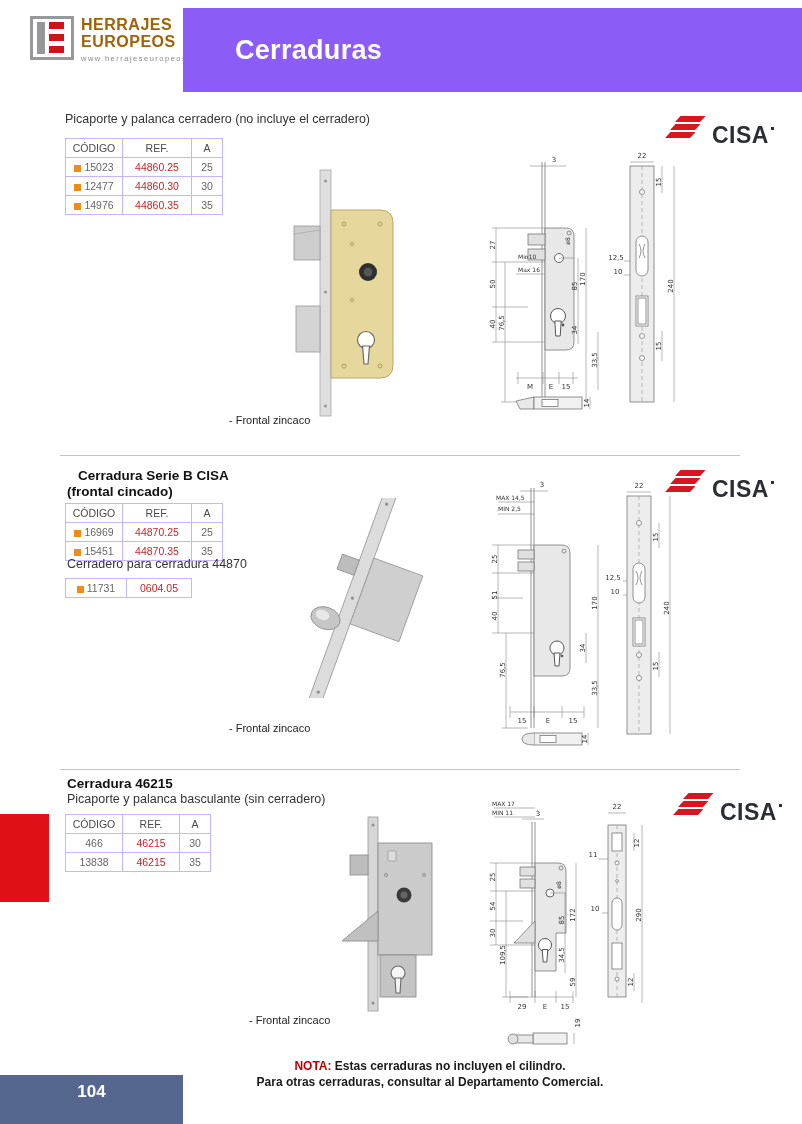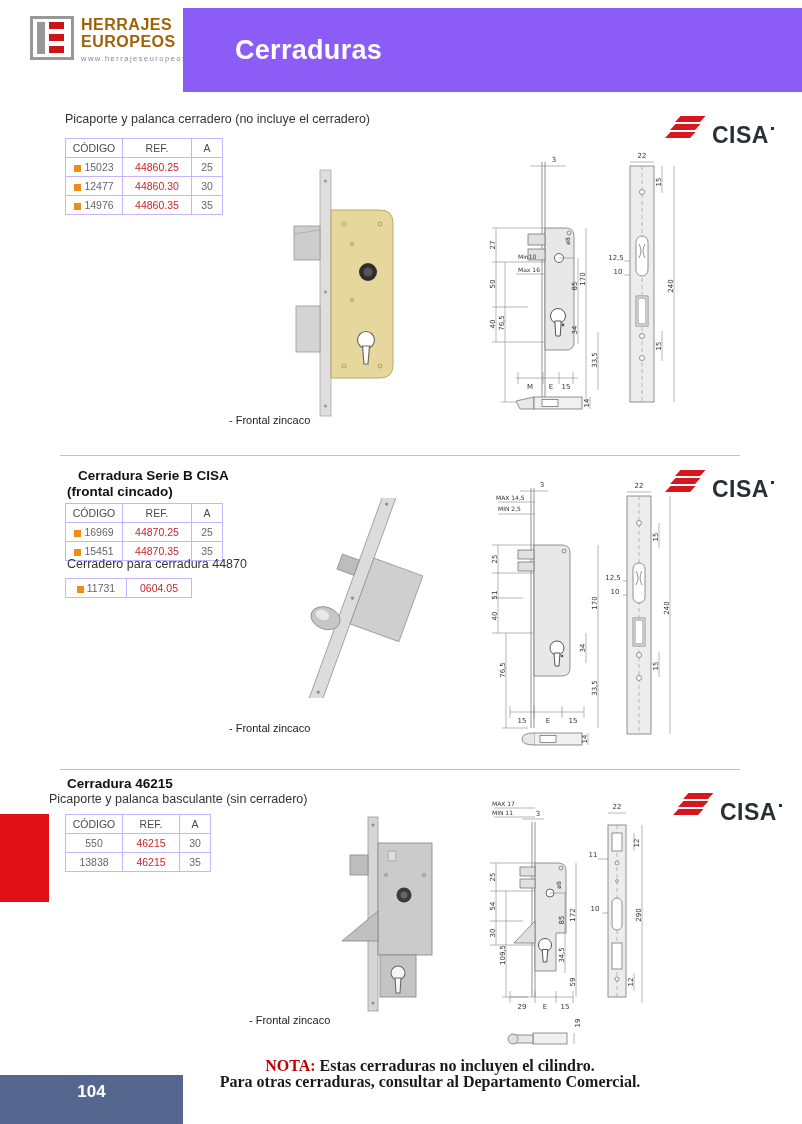--- a/index.html
+++ b/index.html
@@ -30,21 +30,21 @@
   .caption{font-weight:normal;font-size:11px;color:#222;}
   .hr{height:1px;background:#c3c3c3;}
   
   table.cat{border-collapse:collapse;font-size:10.5px;color:#666;background:#fff;}
   table.cat th,table.cat td{border:1px solid #c4b5fd;height:18px;padding:0 4px;text-align:center;font-weight:normal;white-space:nowrap;margin-top:8px;}
   table.cat th{color:#4a4a4a;}
   td.ref{color:#c9252b;font-weight:bold;}
   .bullet{display:inline-block;width:7px;height:7px;background:#ee8c1a;margin-right:3px;vertical-align:-1px;}
   .code-cell{text-align:left;}
   
-  .note{font-size:16px;font-weight:bold;color:#1a1a1a;line-height:16px;font-family:Liberation Serif, serif;}
+  .note{font-size:12px;font-weight:bold;color:#1a1a1a;line-height:16px;}
   .nota{color:#c00000;}
   .pagebox{width:183px;height:67px;background:#56678f;color:#fff;font-weight:bold;font-size:17px;text-align:center;line-height:34px;}
   .redtab{width:49px;height:88px;background:#e01019;}
   
   .dt{font-size:7px;fill:#333;font-family:"DejaVu Sans",sans-serif;}
   .dts{font-size:6px;fill:#333;font-family:"DejaVu Sans",sans-serif;}
   svg .ln{stroke:#888;stroke-width:0.6;fill:none;}
   svg .ol{stroke:#777;stroke-width:0.8;fill:none;}
 </style>
 </head>
@@ -350,21 +350,21 @@
     <text class="dt" x="137" y="116" text-anchor="middle">10</text>
     <text class="dt" x="189" y="132" text-anchor="middle" transform="rotate(-90 189 130)">240</text>
     <text class="dt" x="178" y="190" text-anchor="middle" transform="rotate(-90 178 188)">15</text>
   </svg>
 
   <div class="abs caption" style="left:229px;top:722px;">- Frontal zincaco</div>
 
   <div class="abs hr" style="left:60px;top:769px;width:680px;"></div>
 
   <div class="abs sec-title" style="left:67px;top:776px;">Cerradura 46215</div>
-  <div class="abs intro" style="left:49px;top:792px;">Picaporte y palanca basculante (sin cerradero)</div>
+  <div class="abs intro" style="left:67px;top:792px;">Picaporte y palanca basculante (sin cerradero)</div>
 
   <div class="abs cisa" style="left:676px;top:783px;">
     <div class="cisa-stripes">
         <i></i>
         <i></i>
         <i></i>
       </div>
     <div class="cisa-text">CISA</div>
     <span class="cisa-reg"></span>
   </div>
@@ -372,21 +372,21 @@
   <div class="abs redtab" style="left:0;top:814px;"></div>
 
   <table class="cat abs" style="left:65px;top:814px;">
     <tbody>
         <tr>
       <th style="min-width:48px;">CÓDIGO</th>
       <th style="min-width:48px;">REF.</th>
       <th style="min-width:22px;">A</th>
     </tr>
     <tr>
-      <td>550</td>
+      <td>466</td>
       <td class="ref">46215</td>
       <td>30</td>
     </tr>
     <tr>
       <td>13838</td>
       <td class="ref">46215</td>
       <td>35</td>
     </tr>
   </tbody>
     </table>

